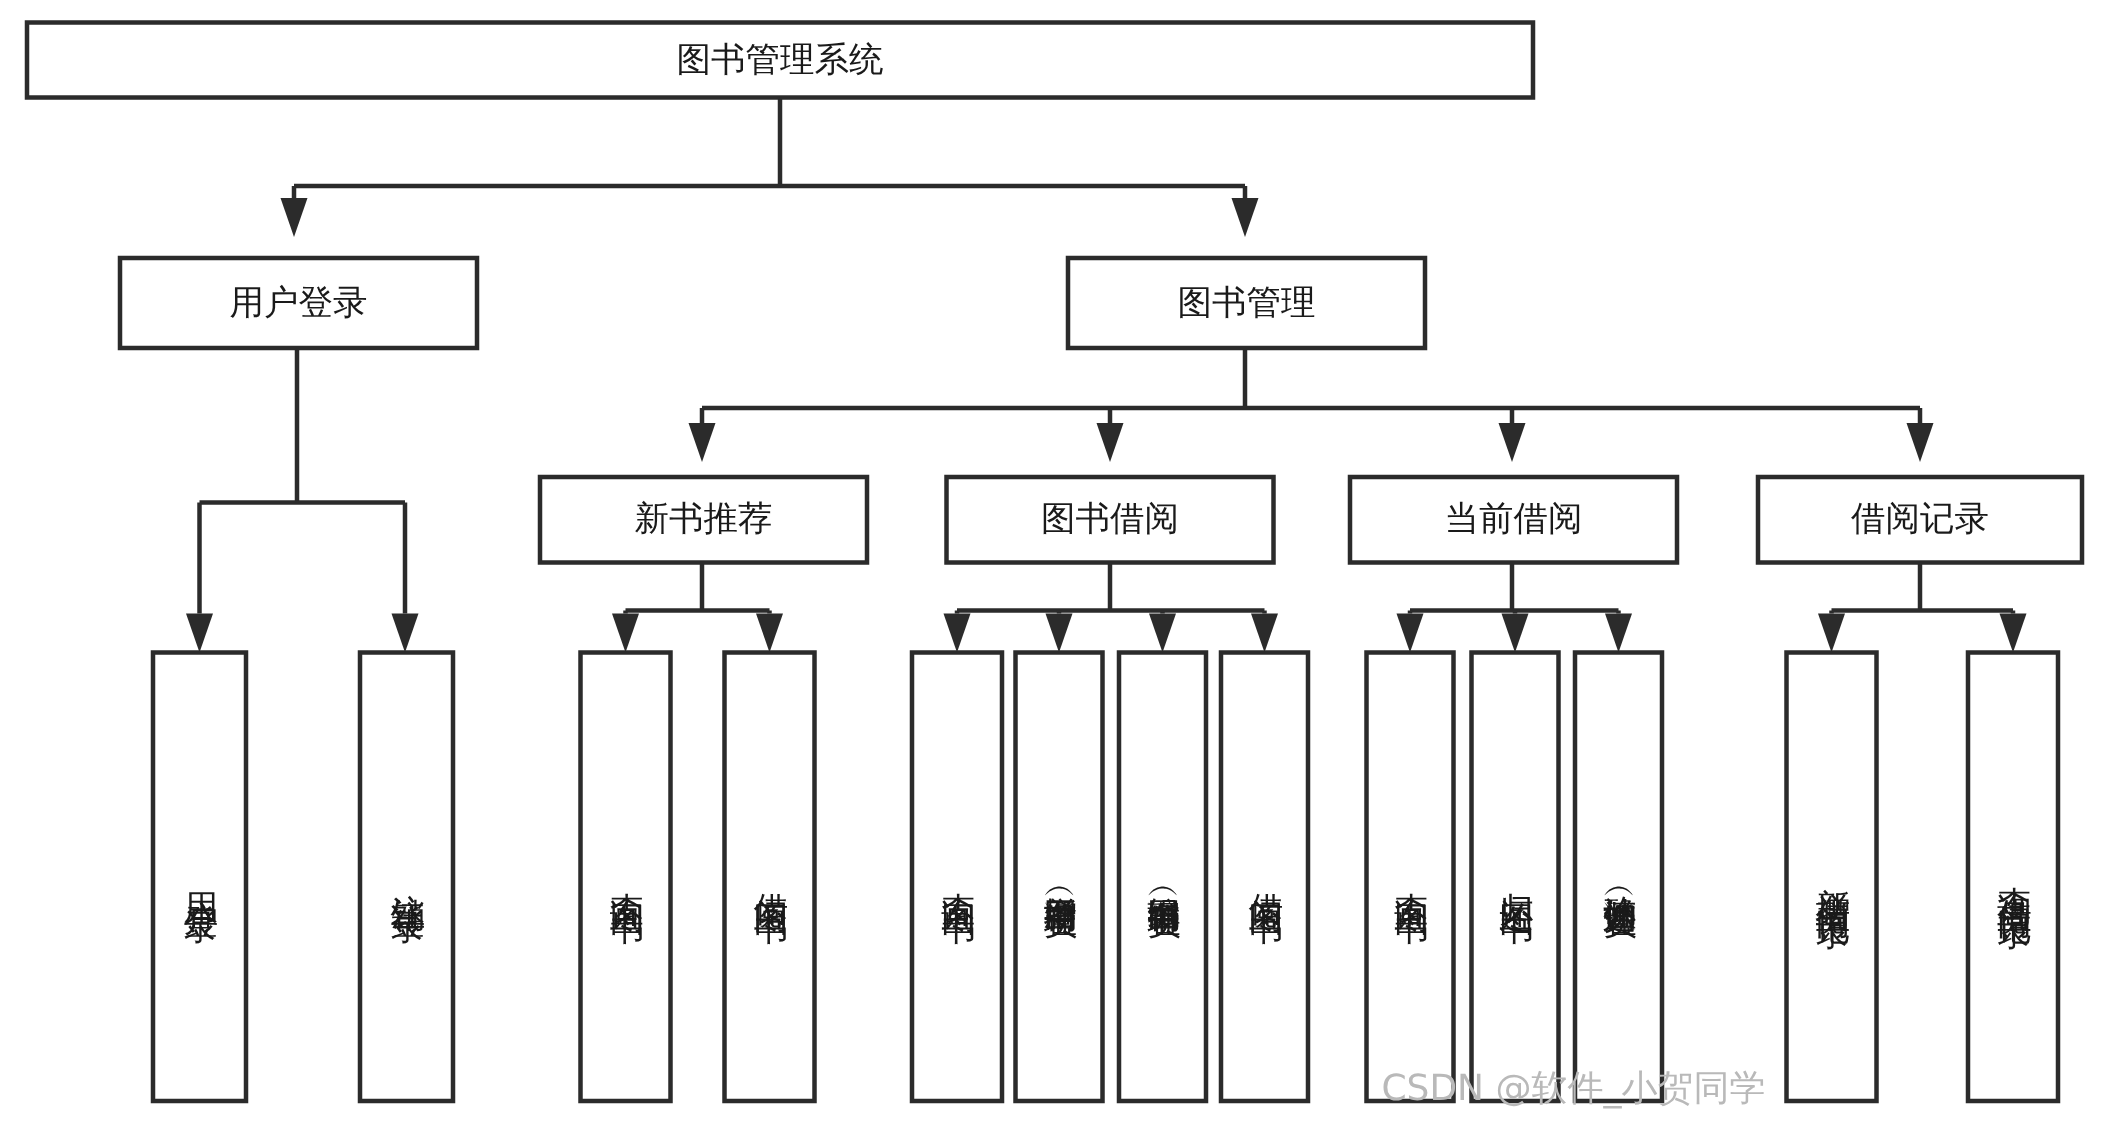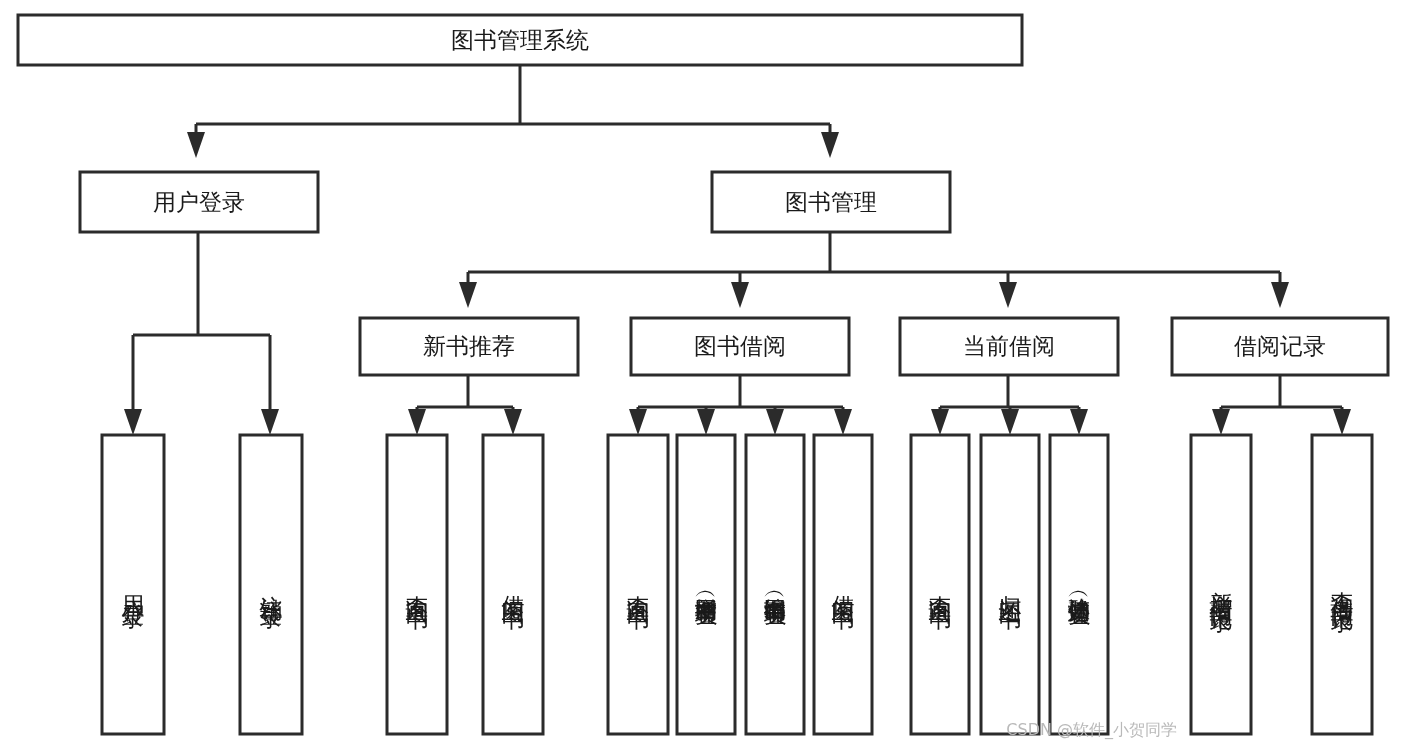--- a/index.html
+++ b/index.html
@@ -73,21 +73,21 @@
   }
   .leaf-label.tight {
     letter-spacing: 1px;
     font-size: 22px;
   }
   .watermark {
     position: absolute;
     right: 10px;
     bottom: 6px;
     font-family: "DejaVu Sans", "Liberation Sans", sans-serif;
-    font-size: 16px;
+    font-size: 24px;
     color: #b9b9b9;
     white-space: nowrap;
     user-select: none;
   }
 </style>
 </head>
 <body>
 
 <div id="diagram-root">
 

